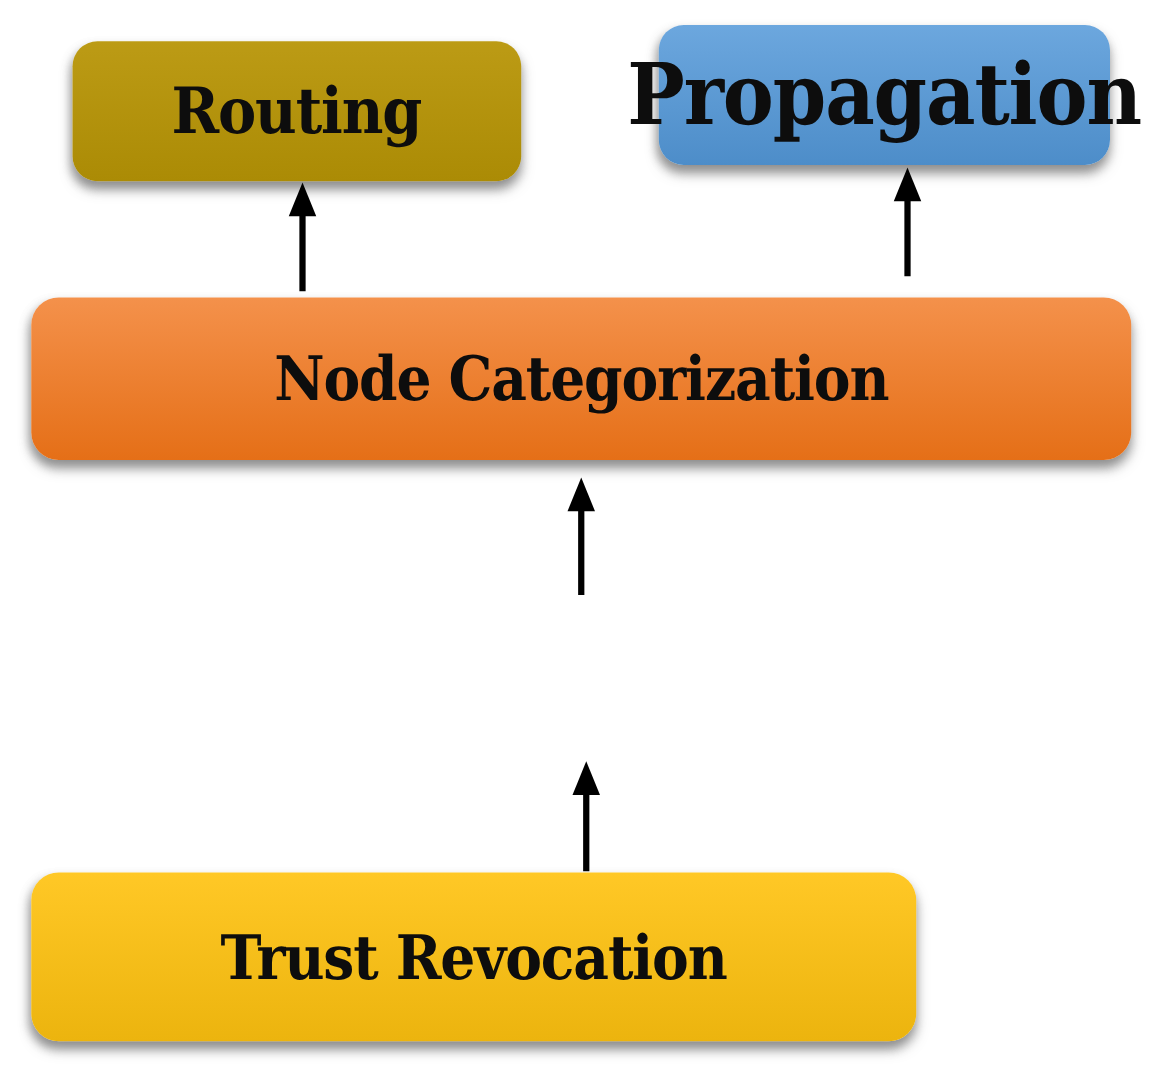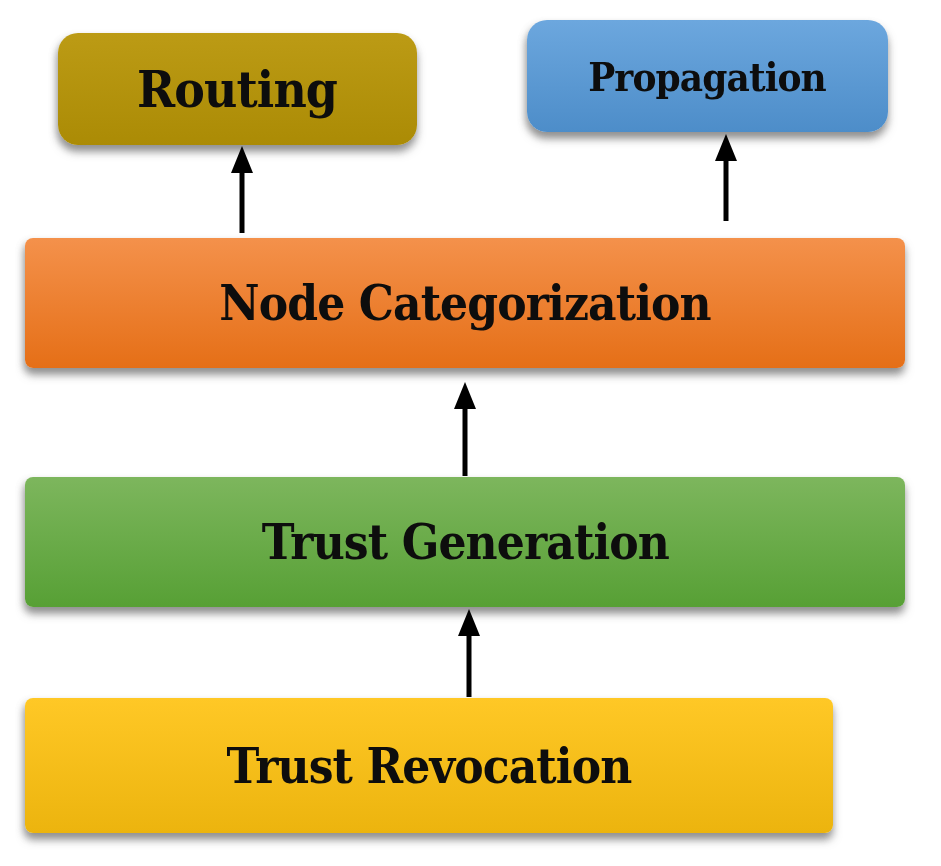--- a/index.html
+++ b/index.html
@@ -13,38 +13,38 @@
     height: 866px;
     background: #ffffff;
     overflow: hidden;
     font-family: "DejaVu Serif", "Liberation Serif", serif;
   }
   .node {
     position: absolute;
     display: flex;
     align-items: center;
     justify-content: center;
-    border-radius: 8px;
+    border-radius: 22px;
     box-shadow: 0 7px 9px rgba(90, 90, 90, 0.55), -2px 4px 7px rgba(120, 120, 120, 0.35);
     color: #0d0d0d;
     font-weight: bold;
   }
   .node .label {
     display: inline-block;
     transform: scaleX(0.9);
     transform-origin: center;
     white-space: nowrap;
     letter-spacing: -1px;
   }
   
   #node-routing           { left: 58px;  top: 33px;  width: 359px; height: 112px; font-size: 51px; border-radius: 20px; }
-  #node-propagation       { left: 527px; top: 20px;  width: 361px; height: 112px; font-size: 40px; border-radius: 20px; }
+  #node-propagation       { left: 527px; top: 20px;  width: 361px; height: 112px; font-size: 68px; border-radius: 20px; }
   #node-categorization    { left: 25px;  top: 238px; width: 880px; height: 130px; font-size: 49px; }
   #node-trust-generation  { left: 25px;  top: 477px; width: 880px; height: 130px; font-size: 49px; }
-  #node-trust-revocation  { left: 25px;  top: 698px; width: 808px; height: 135px; font-size: 49px; }
+  #node-trust-revocation  { left: 25px;  top: 698px; width: 708px; height: 135px; font-size: 49px; }
 
   #arrow-layer {
     position: absolute;
     left: 0; top: 0;
     width: 941px;
     height: 866px;
     pointer-events: none;
   }
 </style>
 </head>
@@ -57,23 +57,20 @@
   </div>
 
   <div id="node-propagation" class="node" style="background: linear-gradient(rgb(108, 167, 222) 0%, rgb(77, 141, 201) 100%); color: rgb(13, 13, 13);">
     <span class="label">Propagation</span>
   </div>
 
   <div id="node-categorization" class="node" style="background: linear-gradient(rgb(244, 145, 75) 0%, rgb(229, 111, 23) 100%); color: rgb(13, 13, 13);">
     <span class="label">Node Categorization</span>
   </div>
 
-  <div id="node-trust-generation" class="node" style="background: linear-gradient(rgb(125, 182, 93) 0%, rgb(87, 160, 53) 100%); color: rgb(13, 13, 13);">
-    <span class="label">Trust Generation</span>
-  </div>
 
   <div id="node-trust-revocation" class="node" style="background: linear-gradient(rgb(255, 200, 38) 0%, rgb(236, 180, 14) 100%); color: rgb(13, 13, 13);">
     <span class="label">Trust Revocation</span>
   </div>
 
   <svg id="arrow-layer" viewBox="0 0 941 866" xmlns="http://www.w3.org/2000/svg" aria-hidden="true">
 
     <g class="arrow">
       <line x1="242" y1="233" x2="242" y2="170" stroke-width="5" stroke="#000000"></line>
       <polygon points="242,146 231,173 253,173" fill="#000000"></polygon>

